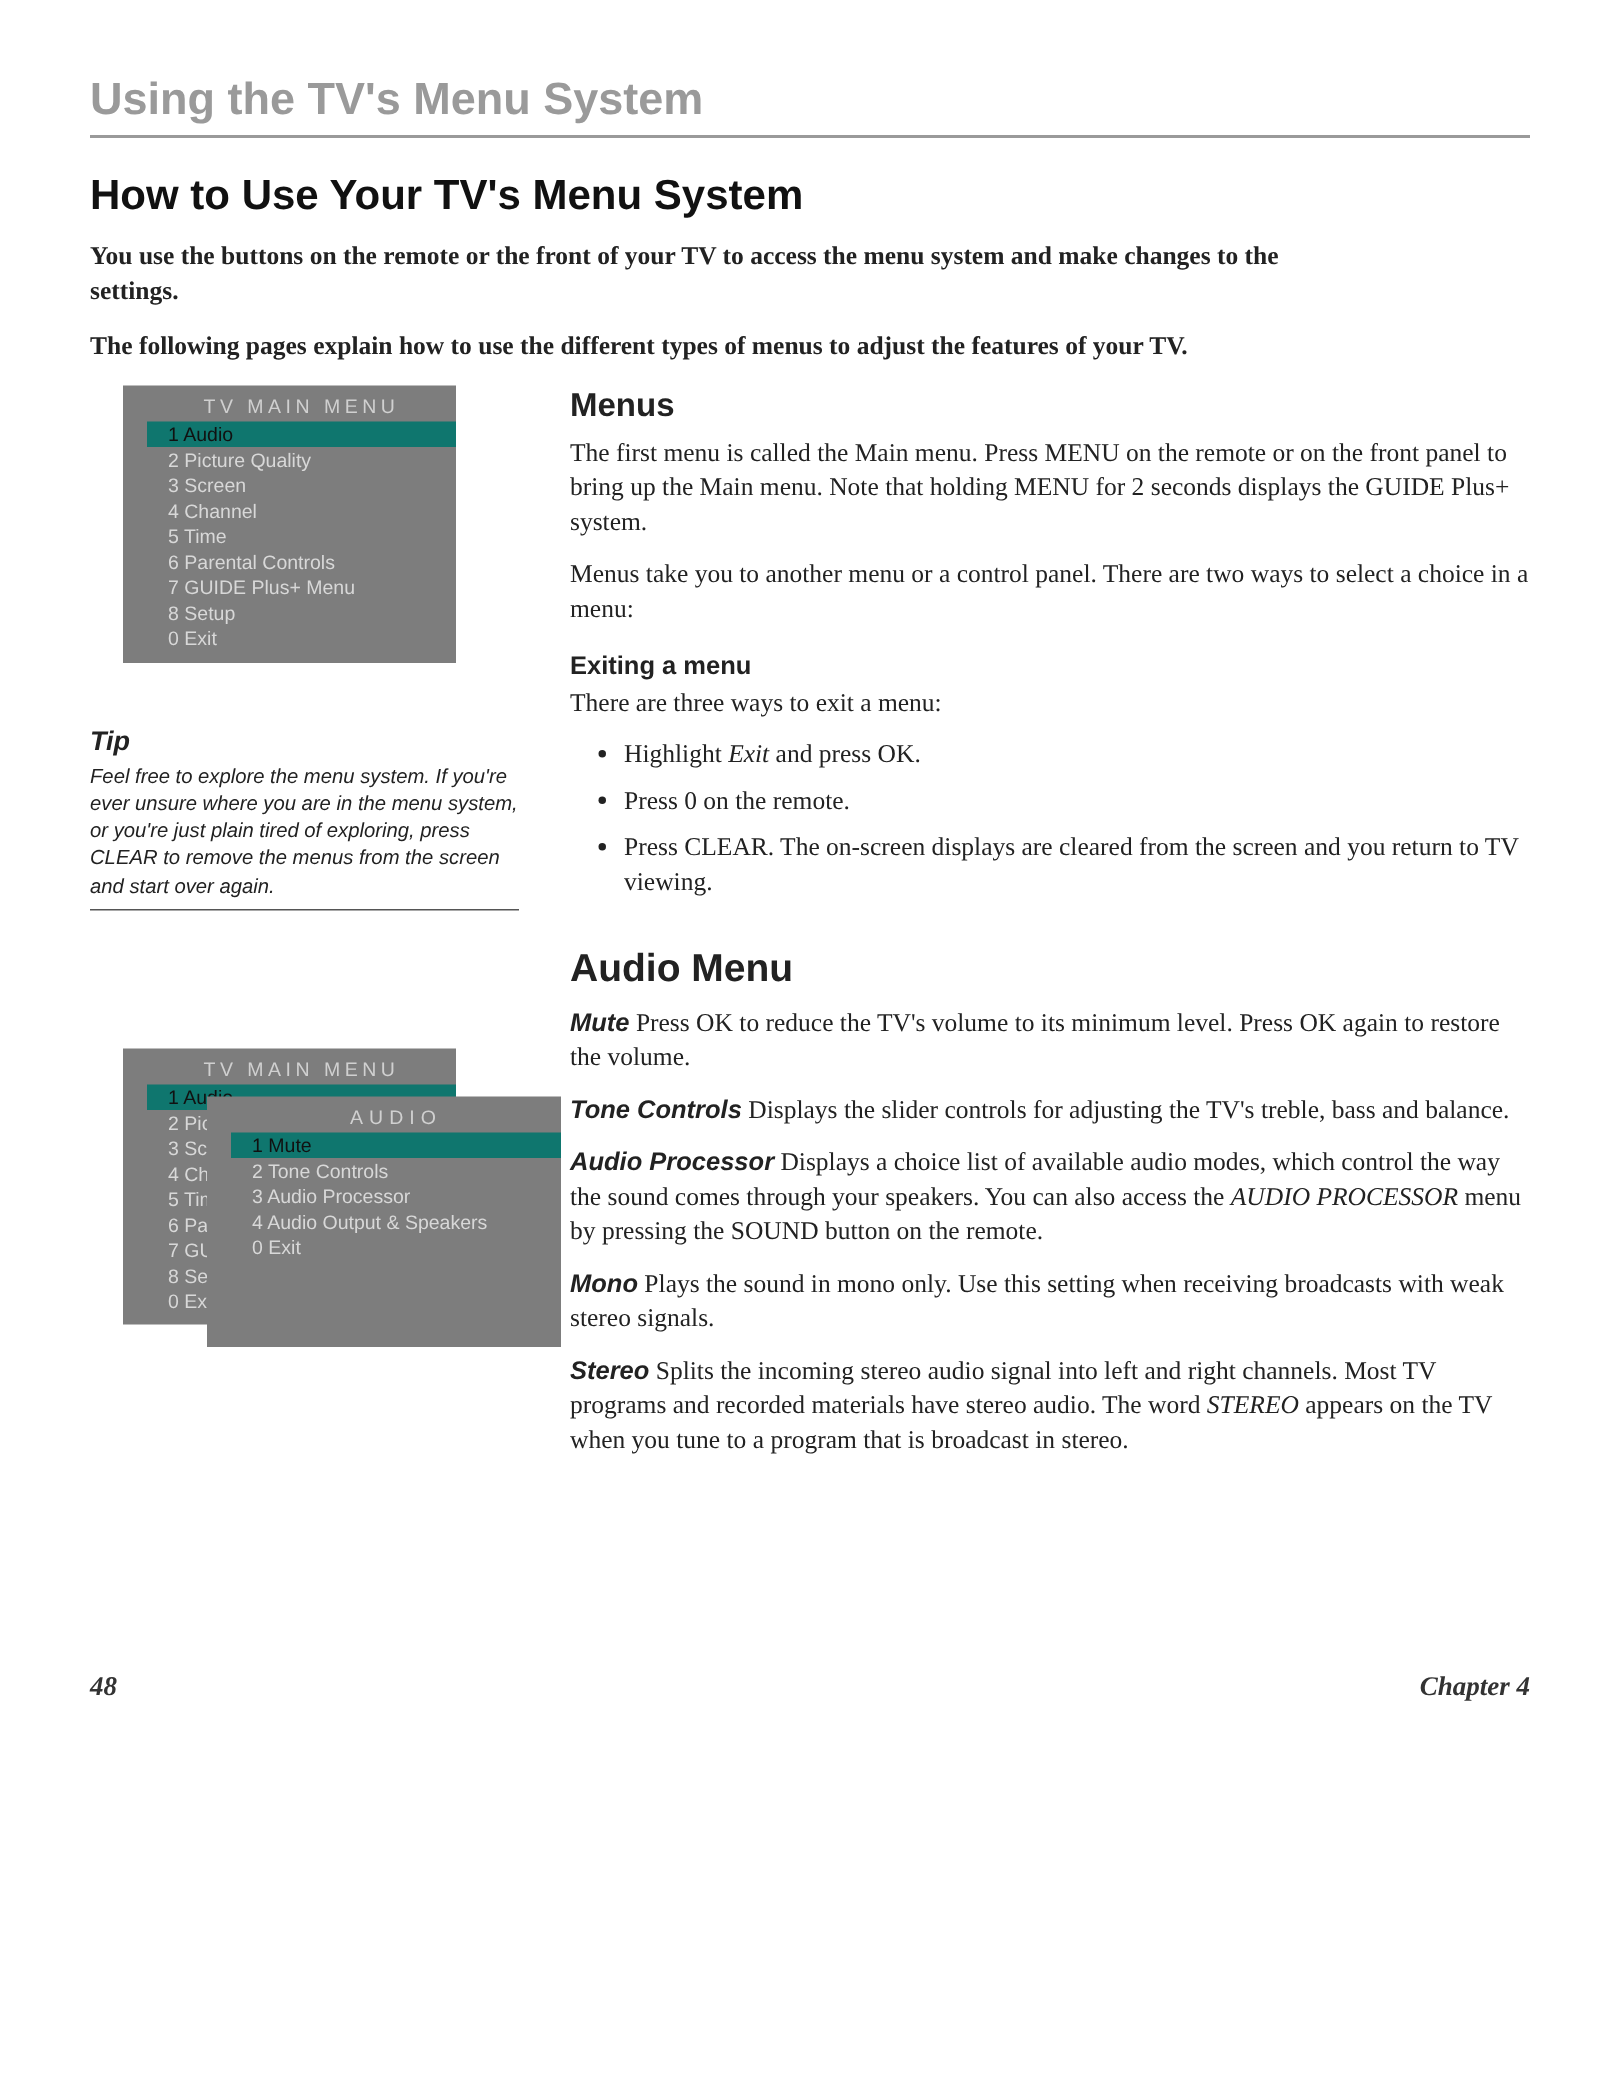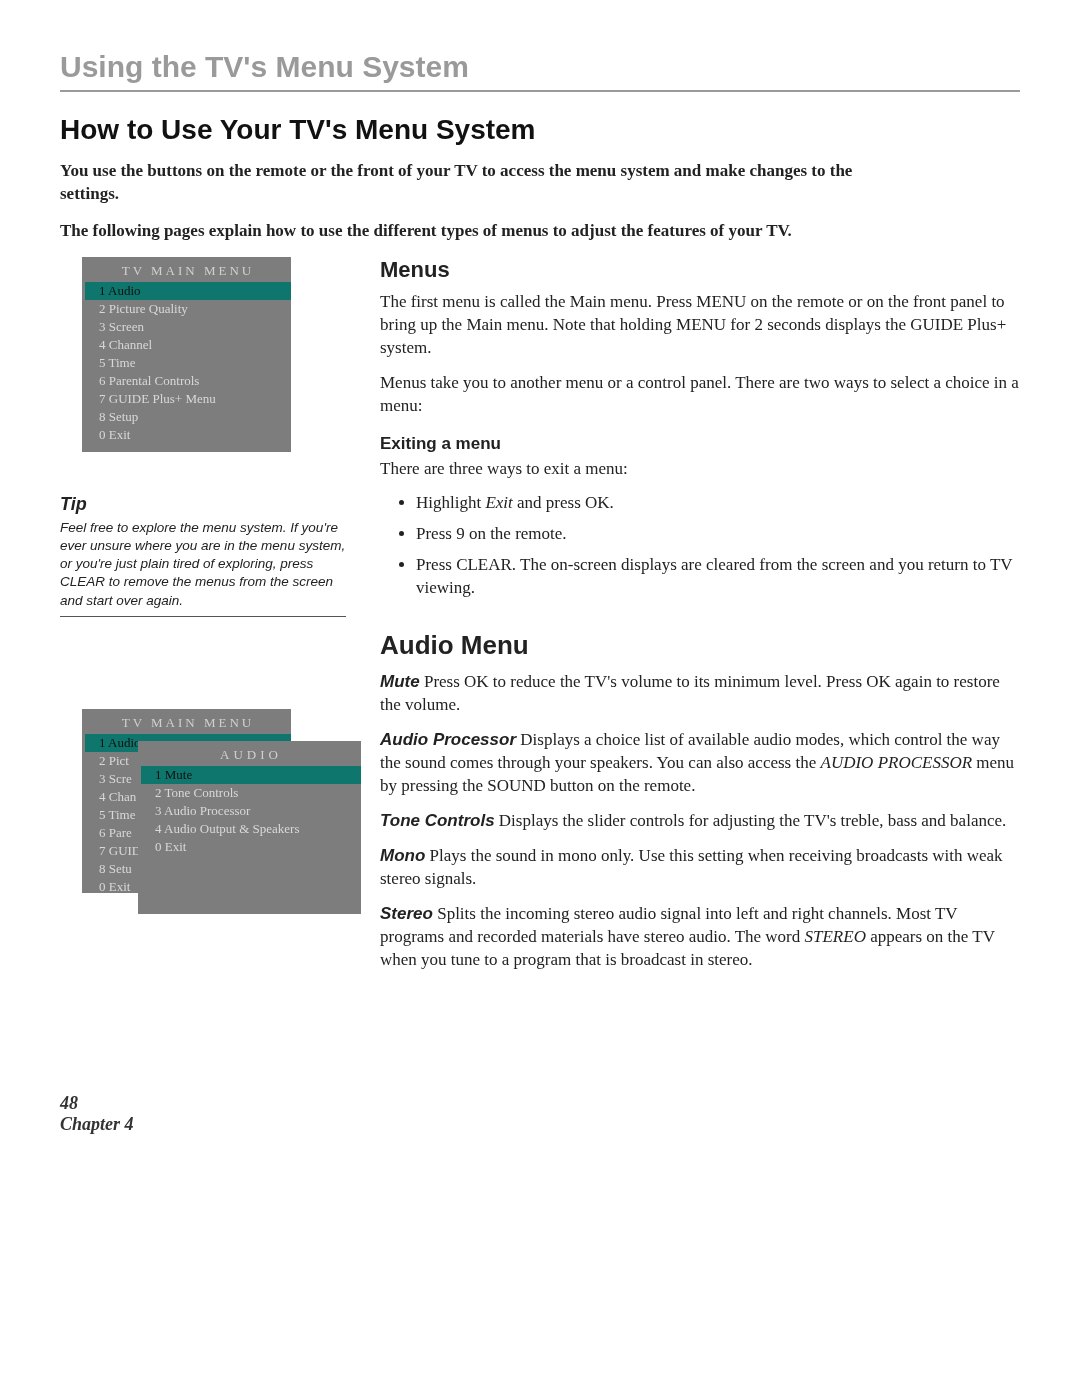--- a/index.html
+++ b/index.html
@@ -104,24 +104,24 @@
   .tip-rule {
     border: none;
     border-top: 1px solid #555;
     margin: 0;
     width: 100%;
   }
 
   
   .osd {
     background: #7d7d7d;
-    font-family: Liberation Serif, serif;
+    font-family: Liberation Sans, sans-serif;
     font-size: 13px;
     color: #d8d8d8;
-    padding: 6px 0 8px 3px;
+    padding: 6px 0 8px 16px;
     position: relative;
   }
   .osd-outer {
     margin-left: 22px;
     margin-bottom: 10px;
   }
   .osd-title {
     text-align: center;
     letter-spacing: 3px;
     color: #d0d0d0;
@@ -182,21 +182,20 @@
     left: 60px;
     right: 60px;
     bottom: 40px;
     display: flex;
     justify-content: space-between;
     font-family: Georgia, serif;
     font-style: italic;
     font-weight: 700;
     font-size: 18px;
     color: #333;
-    flex-direction: column;
   }
   .em { font-style: italic; }
 </style>
 </head>
 <body>
 
 <div class="page">
   <div class="chapter-title">Using the TV's Menu System</div>
   <hr class="rule">
 
@@ -255,29 +254,29 @@
 
     <div class="right-col">
       <h2 class="section-h2">Menus</h2>
       <p>The first menu is called the Main menu. Press MENU on the remote or on the front panel to bring up the Main menu. Note that holding MENU for 2 seconds displays the GUIDE Plus+ system.</p>
       <p>Menus take you to another menu or a control panel. There are two ways to select a choice in a menu:</p>
 
       <h3 class="sub-h3">Exiting a menu</h3>
       <p>There are three ways to exit a menu:</p>
       <ul>
         <li>Highlight <span class="em">Exit</span> and press OK.</li>
-        <li>Press 9 on the remote.</li>
+        <li>Press 0 on the remote.</li>
         <li>Press CLEAR. The on-screen displays are cleared from the screen and you return to TV viewing.</li>
       </ul>
 
       <h2 class="section-h2-big" style="margin-top:30px;">Audio Menu</h2>
 
       <p class="def"><span class="term">Mute</span><span>  Press OK to reduce the TV's volume to its minimum level. Press OK again to restore the volume.</span></p>
+      <p class="def"><span class="term">Tone Controls</span><span>   Displays the slider controls for adjusting the TV's treble, bass and balance.</span></p>
       <p class="def"><span class="term">Audio Processor</span>   Displays a choice list of available audio modes, which control the way the sound comes through your speakers. You can also access the <span class="em">AUDIO PROCESSOR</span> menu by pressing the SOUND button on the remote.</p>
-      <p class="def"><span class="term">Tone Controls</span><span>   Displays the slider controls for adjusting the TV's treble, bass and balance.</span></p>
       <p class="def def-indent"><span class="term">Mono</span><span>   Plays the sound in mono only. Use this setting when receiving broadcasts with weak stereo signals.</span></p>
       <p class="def def-indent"><span class="term">Stereo</span>    Splits the incoming stereo audio signal into left and right channels. Most TV programs and recorded materials have stereo audio. The word <span class="em">STEREO</span> appears on the TV when you tune to a program that is broadcast in stereo.</p>
     </div>
   </div>
 
   <div class="footer">
     <div>48</div>
     <div>Chapter 4</div>
   </div>
 </div>

